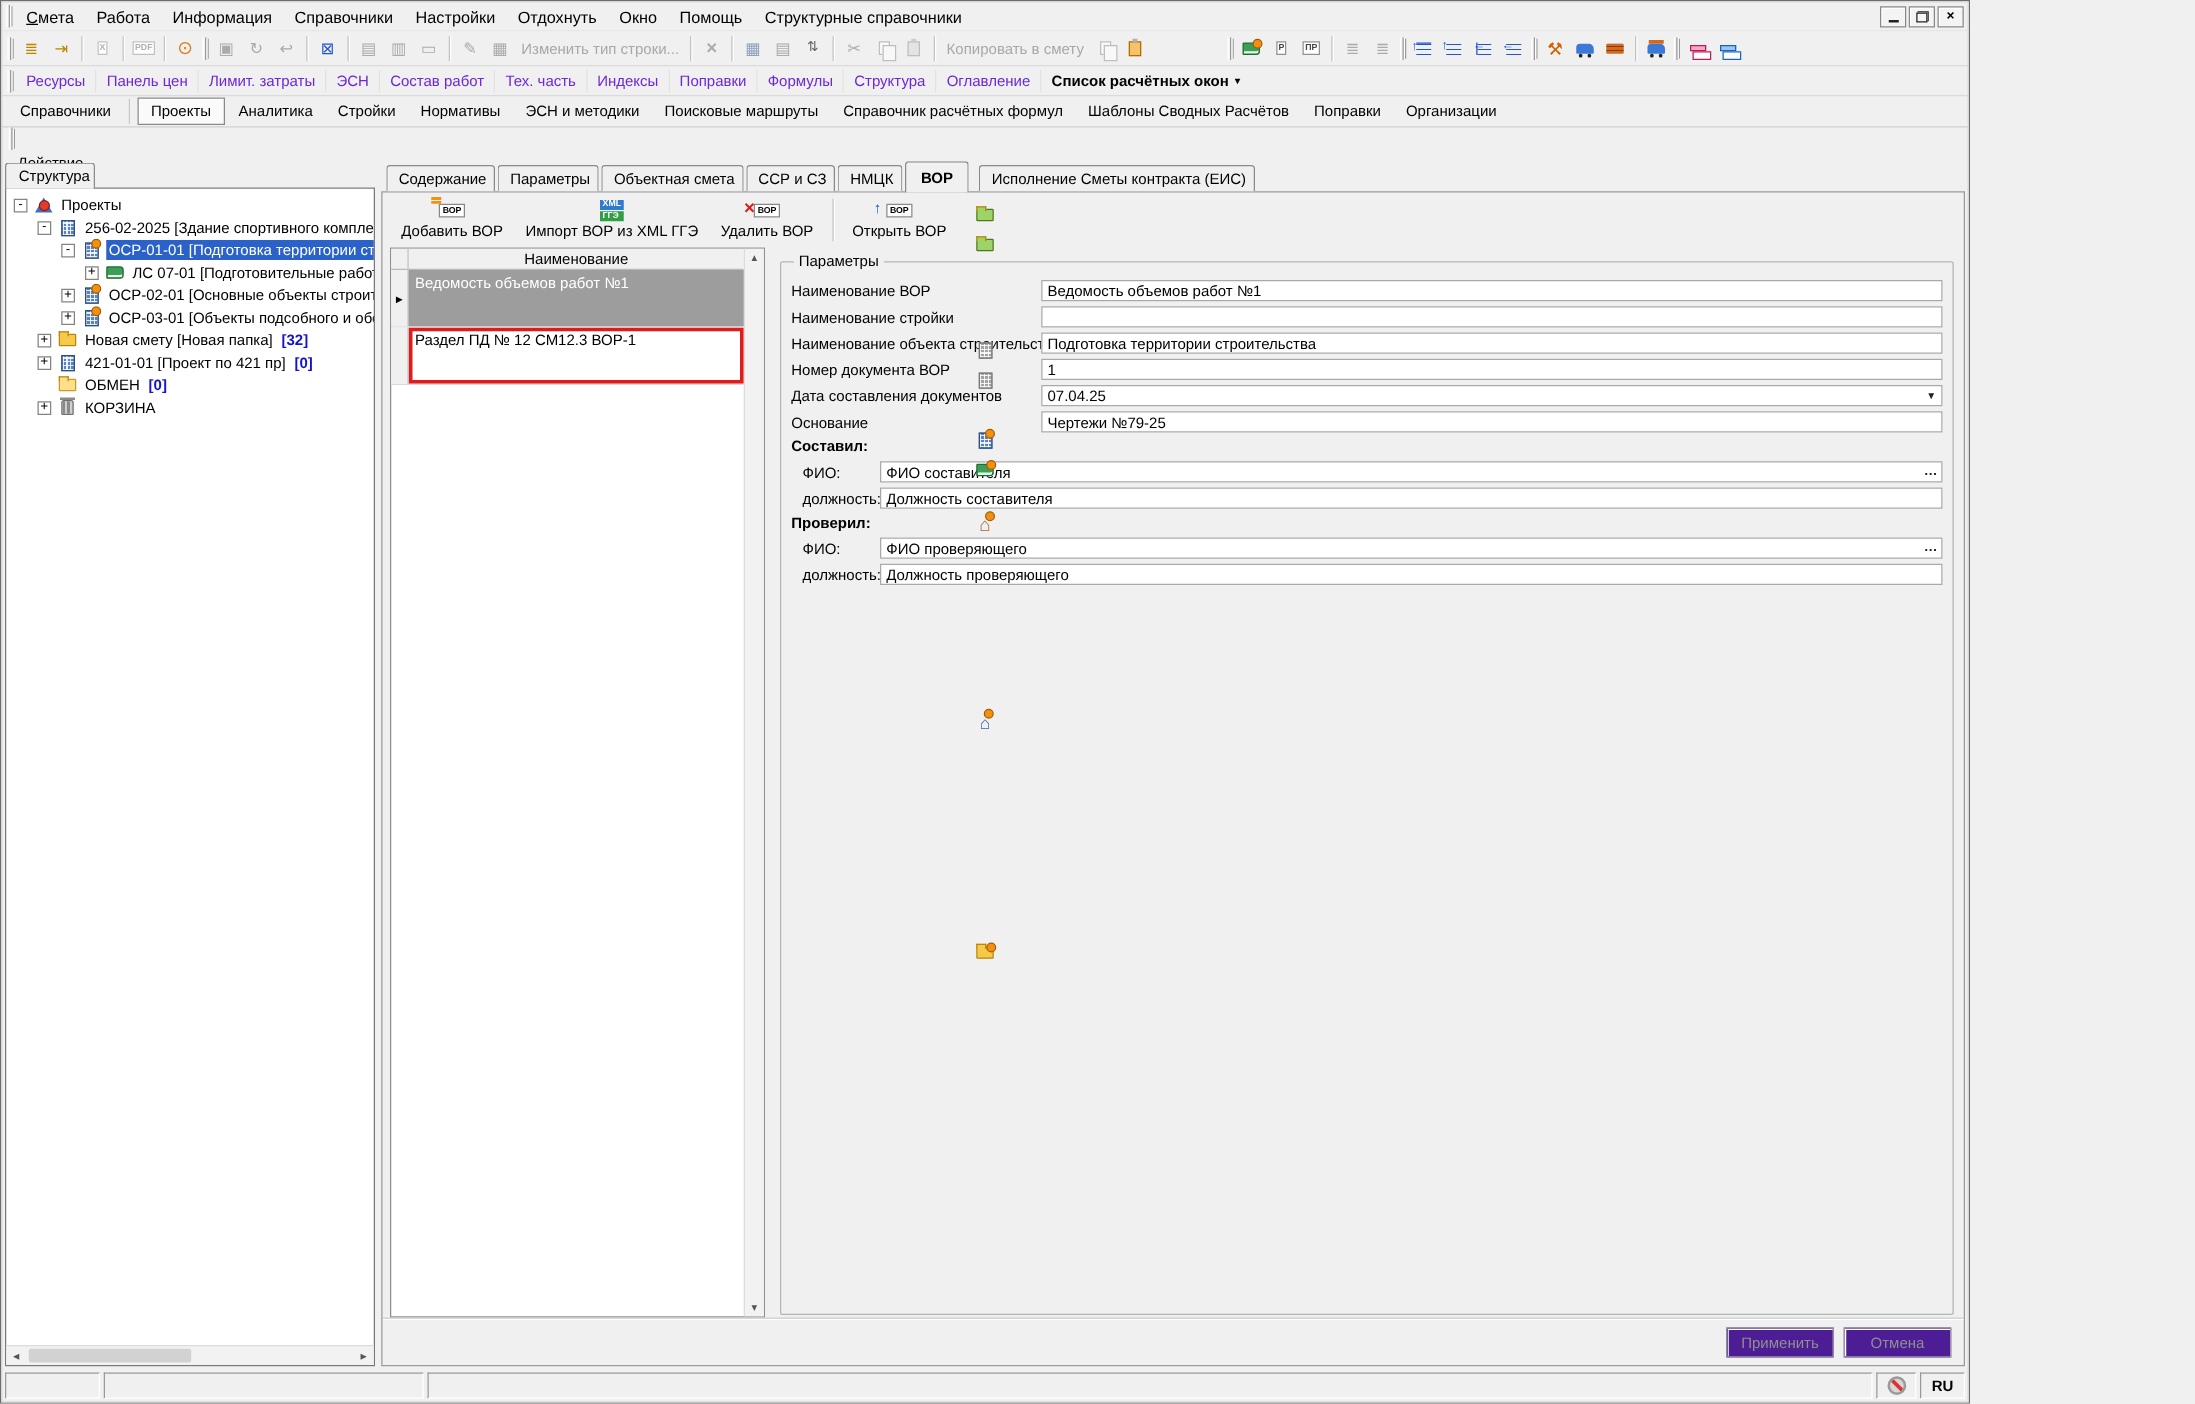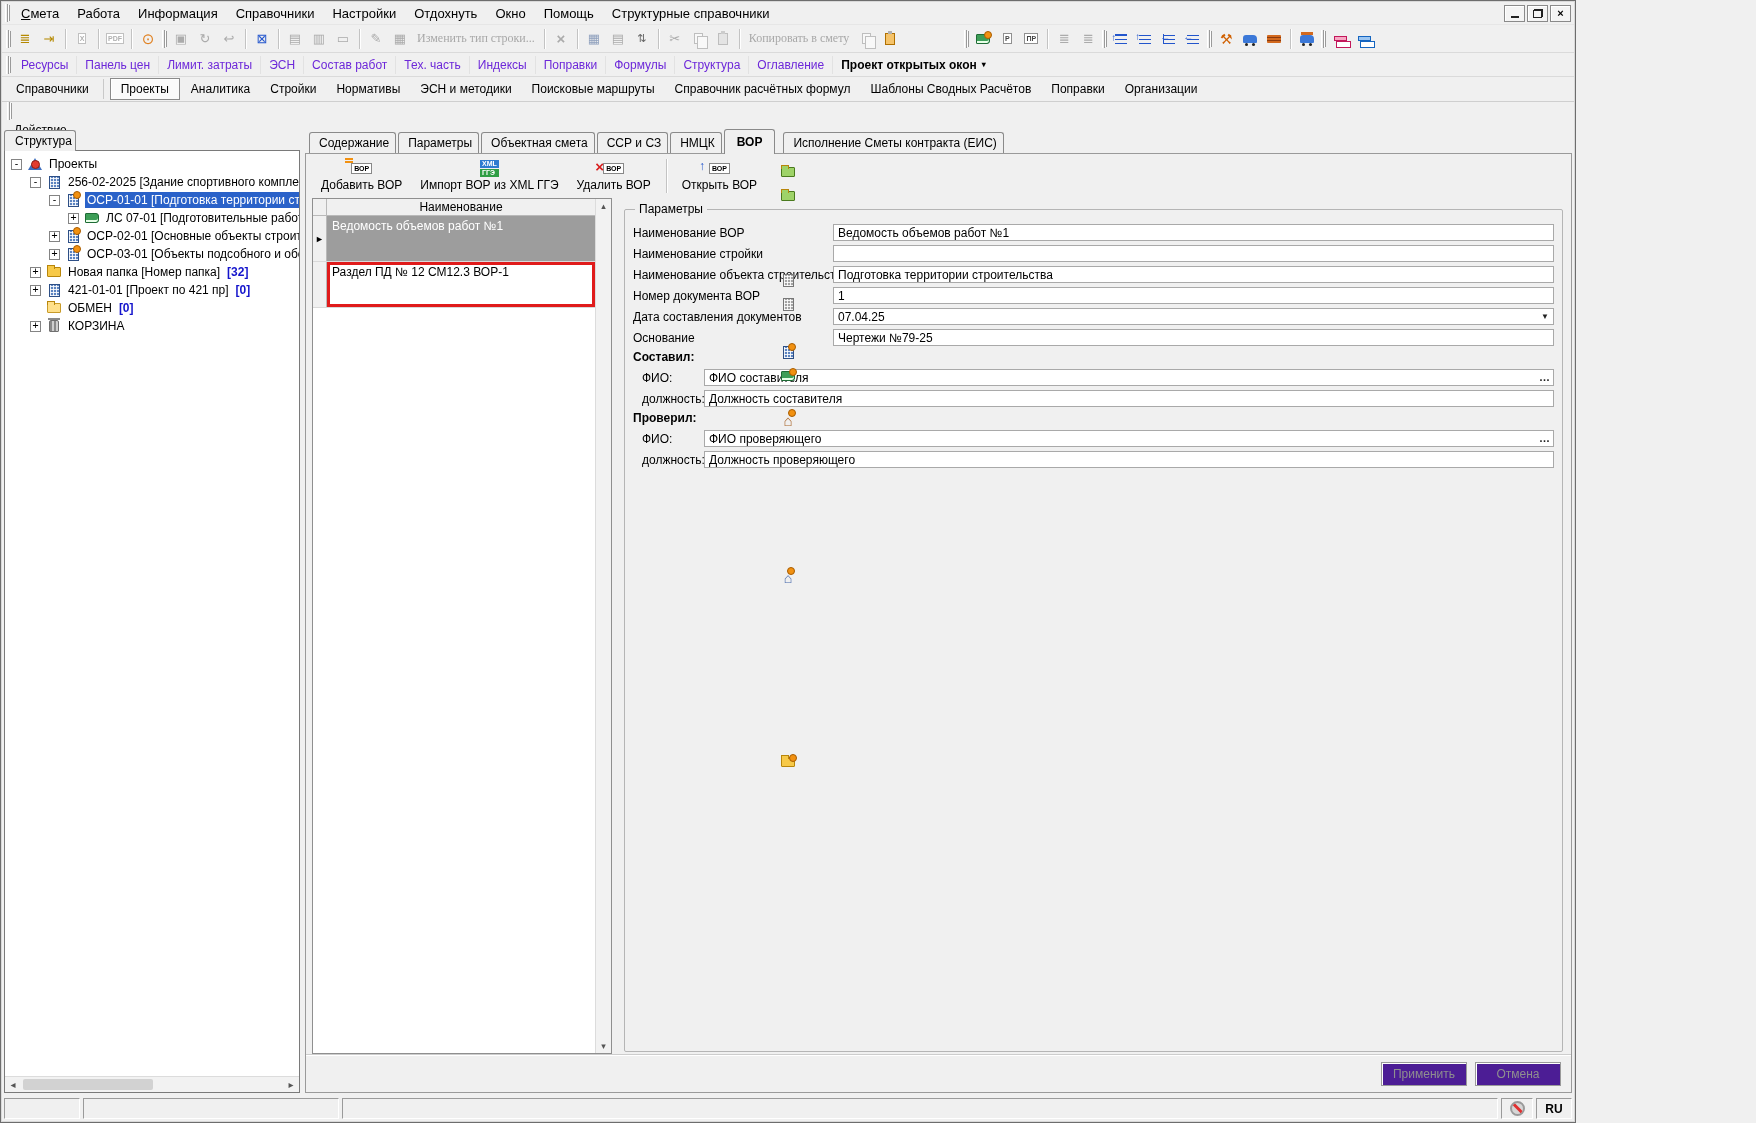--- a/index.html
+++ b/index.html
@@ -34,21 +34,21 @@
   .winbtn .bar { width:8px; height:2px; background:#222; margin-top:8px;}
   .rest { position:relative; width:10px; height:9px; }
   .rest::before { content:""; position:absolute; right:0; top:0; width:7px; height:6px; border:1px solid #222; background:#f4f4f4;}
   .rest::after  { content:""; position:absolute; left:0; bottom:0; width:7px; height:6px; border:1px solid #222; background:#f4f4f4;}
   
   .toolbar { height:28px; display:flex; align-items:center; padding:0 3px; border-top:1px solid #e6e6e6; }
   .tbtn { min-width:24px; height:24px; display:flex; align-items:center; justify-content:center;
     border:1px solid transparent; flex:0 0 auto; }
   .ti { font-size:13px; line-height:1; display:inline-flex; align-items:center; justify-content:center;}
   .dis { color:#ababab; }
-  .glabel { color:#a8a8a8; padding:0 5px; white-space:nowrap;font-family:Liberation Serif, serif; }
+  .glabel { color:#a8a8a8; padding:0 5px; white-space:nowrap; }
   .bdg { font-size:7px; line-height:9px; border:1px solid #909090; background:#fff; padding:0 1px; color:#444; font-weight:bold;}
   .bdg.dis { color:#b0b0b0; border-color:#c0c0c0;}
   .gap { width:60px; flex:0 0 auto;}
   
   .cssic { position:relative; display:inline-block; }
   .fold { width:14px; height:10px; background:#f7c948; border:1px solid #b8860b; border-radius:1px; position:relative;}
   .fold::before { content:""; position:absolute; top:-3px; left:-1px; width:6px; height:3px; background:inherit; border:1px solid #b8860b; border-bottom:none;}
   .fold.green { background:#9ed368; border-color:#4a7a1e;}
   .fold.pale { background:#ffe08a; border-color:#c89b2a;}
   .gdot::after { content:""; position:absolute; right:-3px; top:-4px; width:6px; height:6px; border-radius:50%; background:#f29111; border:1px solid #a85c00; z-index:2;}
@@ -355,21 +355,21 @@
     <span class="pb-item">Лимит. затраты</span>
     <span class="pb-item">ЭСН</span>
     <span class="pb-item">Состав работ</span>
     <span class="pb-item">Тех. часть</span>
     <span class="pb-item">Индексы</span>
     <span class="pb-item">Поправки</span>
     <span class="pb-item">Формулы</span>
     <span class="pb-item">Структура</span>
     <span class="pb-item">Оглавление</span>
     <span class="pb-open">
-      <span>Проект открытых окон</span>
+      <span>Список расчётных окон</span>
       <span class="dd">▾</span>
     </span>
   </div>
 
   <div class="cattabs">
     <span class="cat first">Справочники</span>
     <span class="cat active">Проекты</span>
     <span class="cat">Аналитика</span>
     <span class="cat">Стройки</span>
     <span class="cat">Нормативы</span>
@@ -504,21 +504,21 @@
             <span class="tico">
                 <span class="cssic bld gdot"></span>
               </span>
             <span class="tlabel">ОСР-03-01 [Объекты подсобного и обслуж</span>
           </div>
           <div class="trow lv1">
             <span class="expb">+</span>
             <span class="tico">
                 <span class="cssic fold"></span>
               </span>
-            <span class="tlabel">Новая папка [Номер папка]</span>
+            <span class="tlabel">Новая смету [Новая папка]</span>
             <span class="tcount">[32]</span>
           </div>
           <div class="trow lv1">
             <span class="expb">+</span>
             <span class="tico">
                 <span class="cssic bld"></span>
               </span>
             <span class="tlabel">421-01-01 [Проект по 421 пр]</span>
             <span class="tcount">[0]</span>
           </div>

